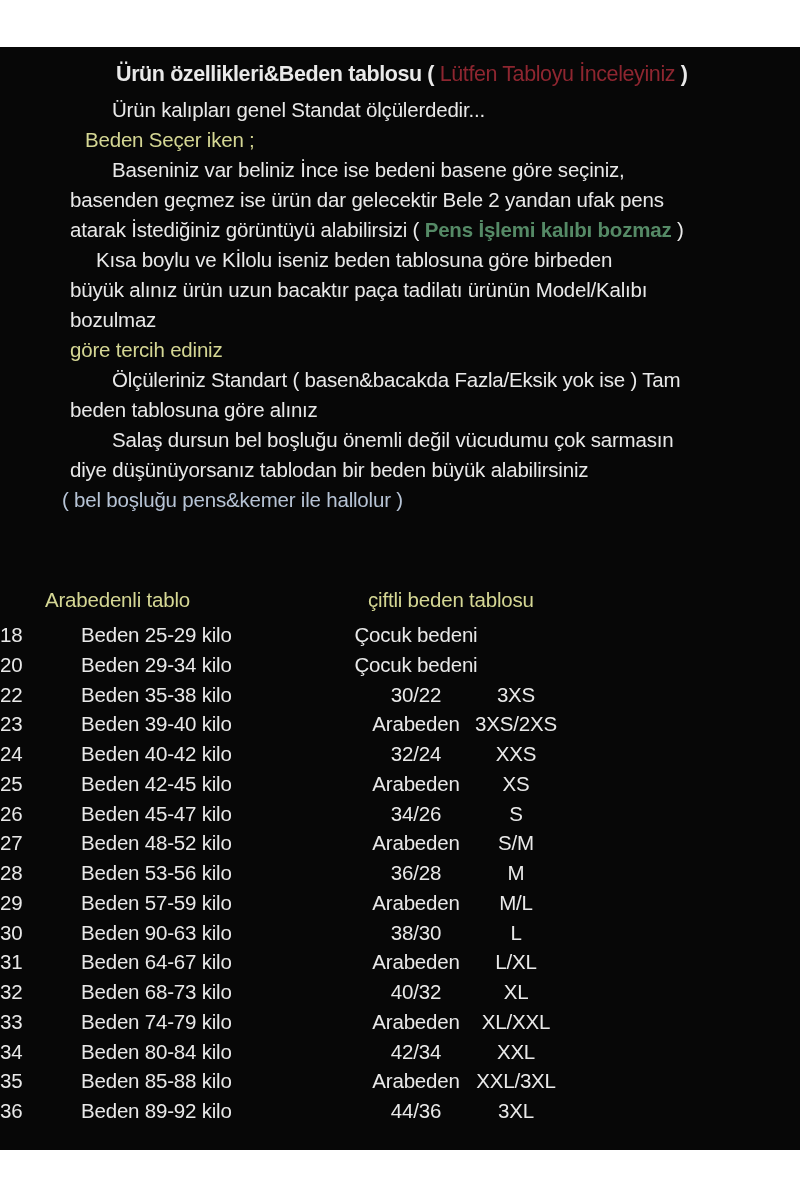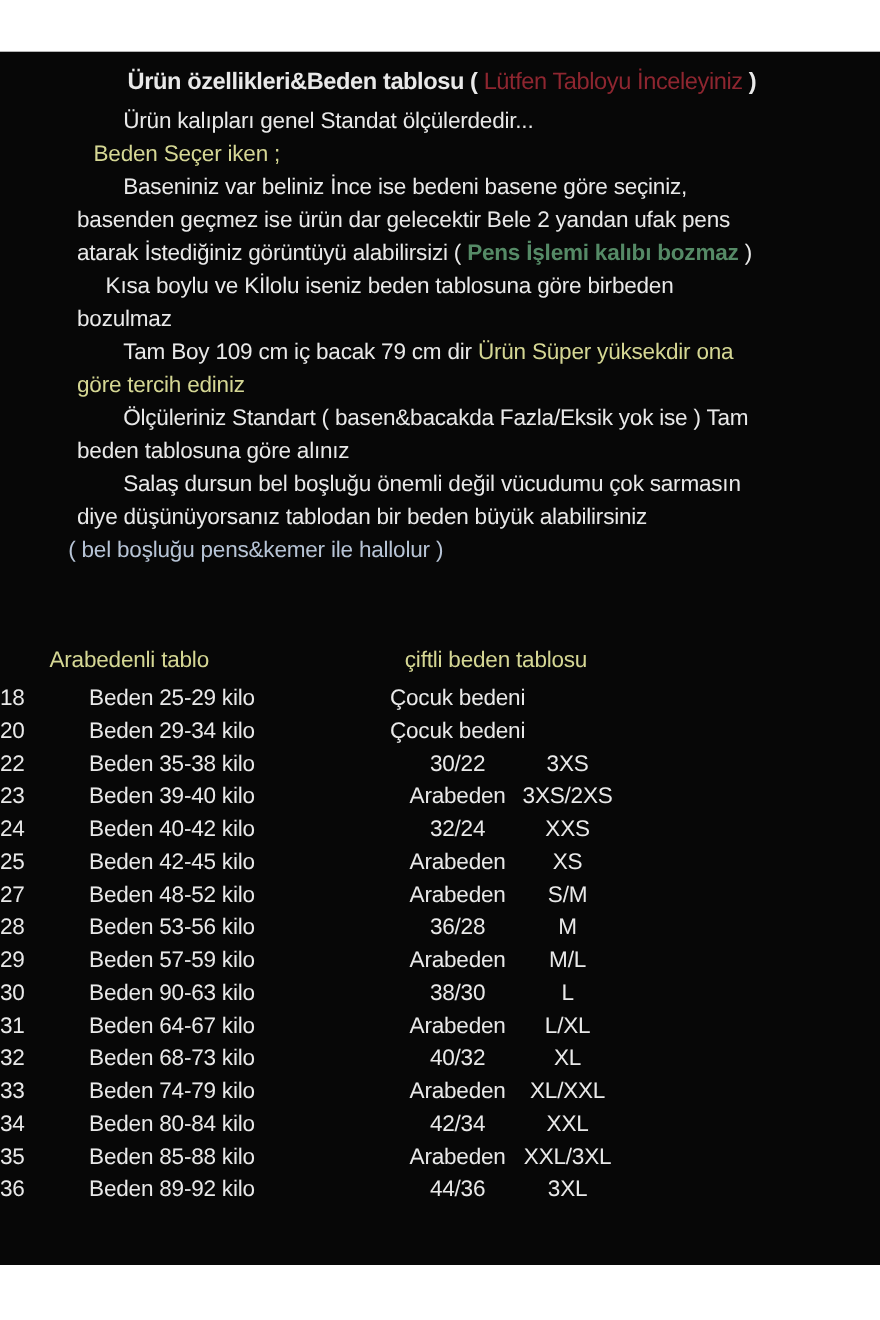--- a/index.html
+++ b/index.html
@@ -69,22 +69,22 @@
 <div class="panel">
 
   <div class="intro">
       <div class="line title-line" style="margin-left: 46px;"><span style="color: var(--c-text); font-weight: 700;">Ürün özellikleri&amp;Beden tablosu ( </span><span style="color: var(--c-red);">Lütfen Tabloyu İnceleyiniz</span><span style="color: var(--c-text); font-weight: 700;"> )</span></div>
       <div class="line" style="margin-left: 42px;"><span style="color: var(--c-text);">Ürün kalıpları genel Standat ölçülerdedir...</span></div>
       <div class="line" style="margin-left: 15px;"><span style="color: var(--c-yellow);">Beden Seçer iken ;</span></div>
       <div class="line" style="margin-left: 42px;"><span style="color: var(--c-text);">Baseniniz var beliniz İnce ise bedeni basene göre seçiniz,</span></div>
       <div class="line" style="margin-left: 0px;"><span style="color: var(--c-text);">basenden geçmez ise ürün dar gelecektir Bele 2 yandan ufak pens</span></div>
       <div class="line" style="margin-left: 0px;"><span style="color: var(--c-text);">atarak İstediğiniz görüntüyü alabilirsizi ( </span><span style="color: var(--c-green); font-weight: bold;">Pens İşlemi kalıbı bozmaz</span><span style="color: var(--c-text);"> )</span></div>
       <div class="line" style="margin-left: 26px;"><span style="color: var(--c-text);">Kısa boylu ve Kİlolu iseniz beden tablosuna göre birbeden</span></div>
+      <div class="line" style="margin-left: 0px;"><span style="color: var(--c-text);">büyük alınız ürün uzun bacaktır paça tadilatı ürünün Model/Kalıbı</span></div>
       <div class="line" style="margin-left: 0px;"><span style="color: var(--c-text);">bozulmaz</span></div>
-      <div class="line" style="margin-left: 42px;"><span style="color: var(--c-text);">Tam Boy 109 cm iç bacak 79 cm dir </span><span style="color: var(--c-yellow);">Ürün Süper yüksekdir ona</span></div>
       <div class="line" style="margin-left: 0px;"><span style="color: var(--c-yellow);">göre tercih ediniz</span></div>
       <div class="line" style="margin-left: 42px;"><span style="color: var(--c-text);">Ölçüleriniz Standart ( basen&amp;bacakda Fazla/Eksik yok ise ) Tam</span></div>
       <div class="line" style="margin-left: 0px;"><span style="color: var(--c-text);">beden tablosuna göre alınız</span></div>
       <div class="line" style="margin-left: 42px;"><span style="color: var(--c-text);">Salaş dursun bel boşluğu önemli değil vücudumu çok sarmasın</span></div>
       <div class="line" style="margin-left: 0px;"><span style="color: var(--c-text);">diye düşünüyorsanız tablodan bir beden büyük alabilirsiniz</span></div>
       <div class="line" style="margin-left: -8px;"><span style="color: var(--c-blue);">( bel boşluğu pens&amp;kemer ile hallolur )</span></div>
     </div>
 
   <div class="stable">
     <div class="thead">
@@ -122,20 +122,26 @@
           <span class="c-mid">32/24</span>
           <span class="c-label">XXS</span>
         </div>
         <div class="trow">
           <span class="c-num">25</span>
           <span class="c-weight">Beden 42-45 kilo</span>
           <span class="c-mid">Arabeden</span>
           <span class="c-label">XS</span>
         </div>
         <div class="trow">
+          <span class="c-num">26</span>
+          <span class="c-weight">Beden 45-47 kilo</span>
+          <span class="c-mid">34/26</span>
+          <span class="c-label">S</span>
+        </div>
+        <div class="trow">
           <span class="c-num">27</span>
           <span class="c-weight">Beden 48-52 kilo</span>
           <span class="c-mid">Arabeden</span>
           <span class="c-label">S/M</span>
         </div>
         <div class="trow">
           <span class="c-num">28</span>
           <span class="c-weight">Beden 53-56 kilo</span>
           <span class="c-mid">36/28</span>
           <span class="c-label">M</span>

